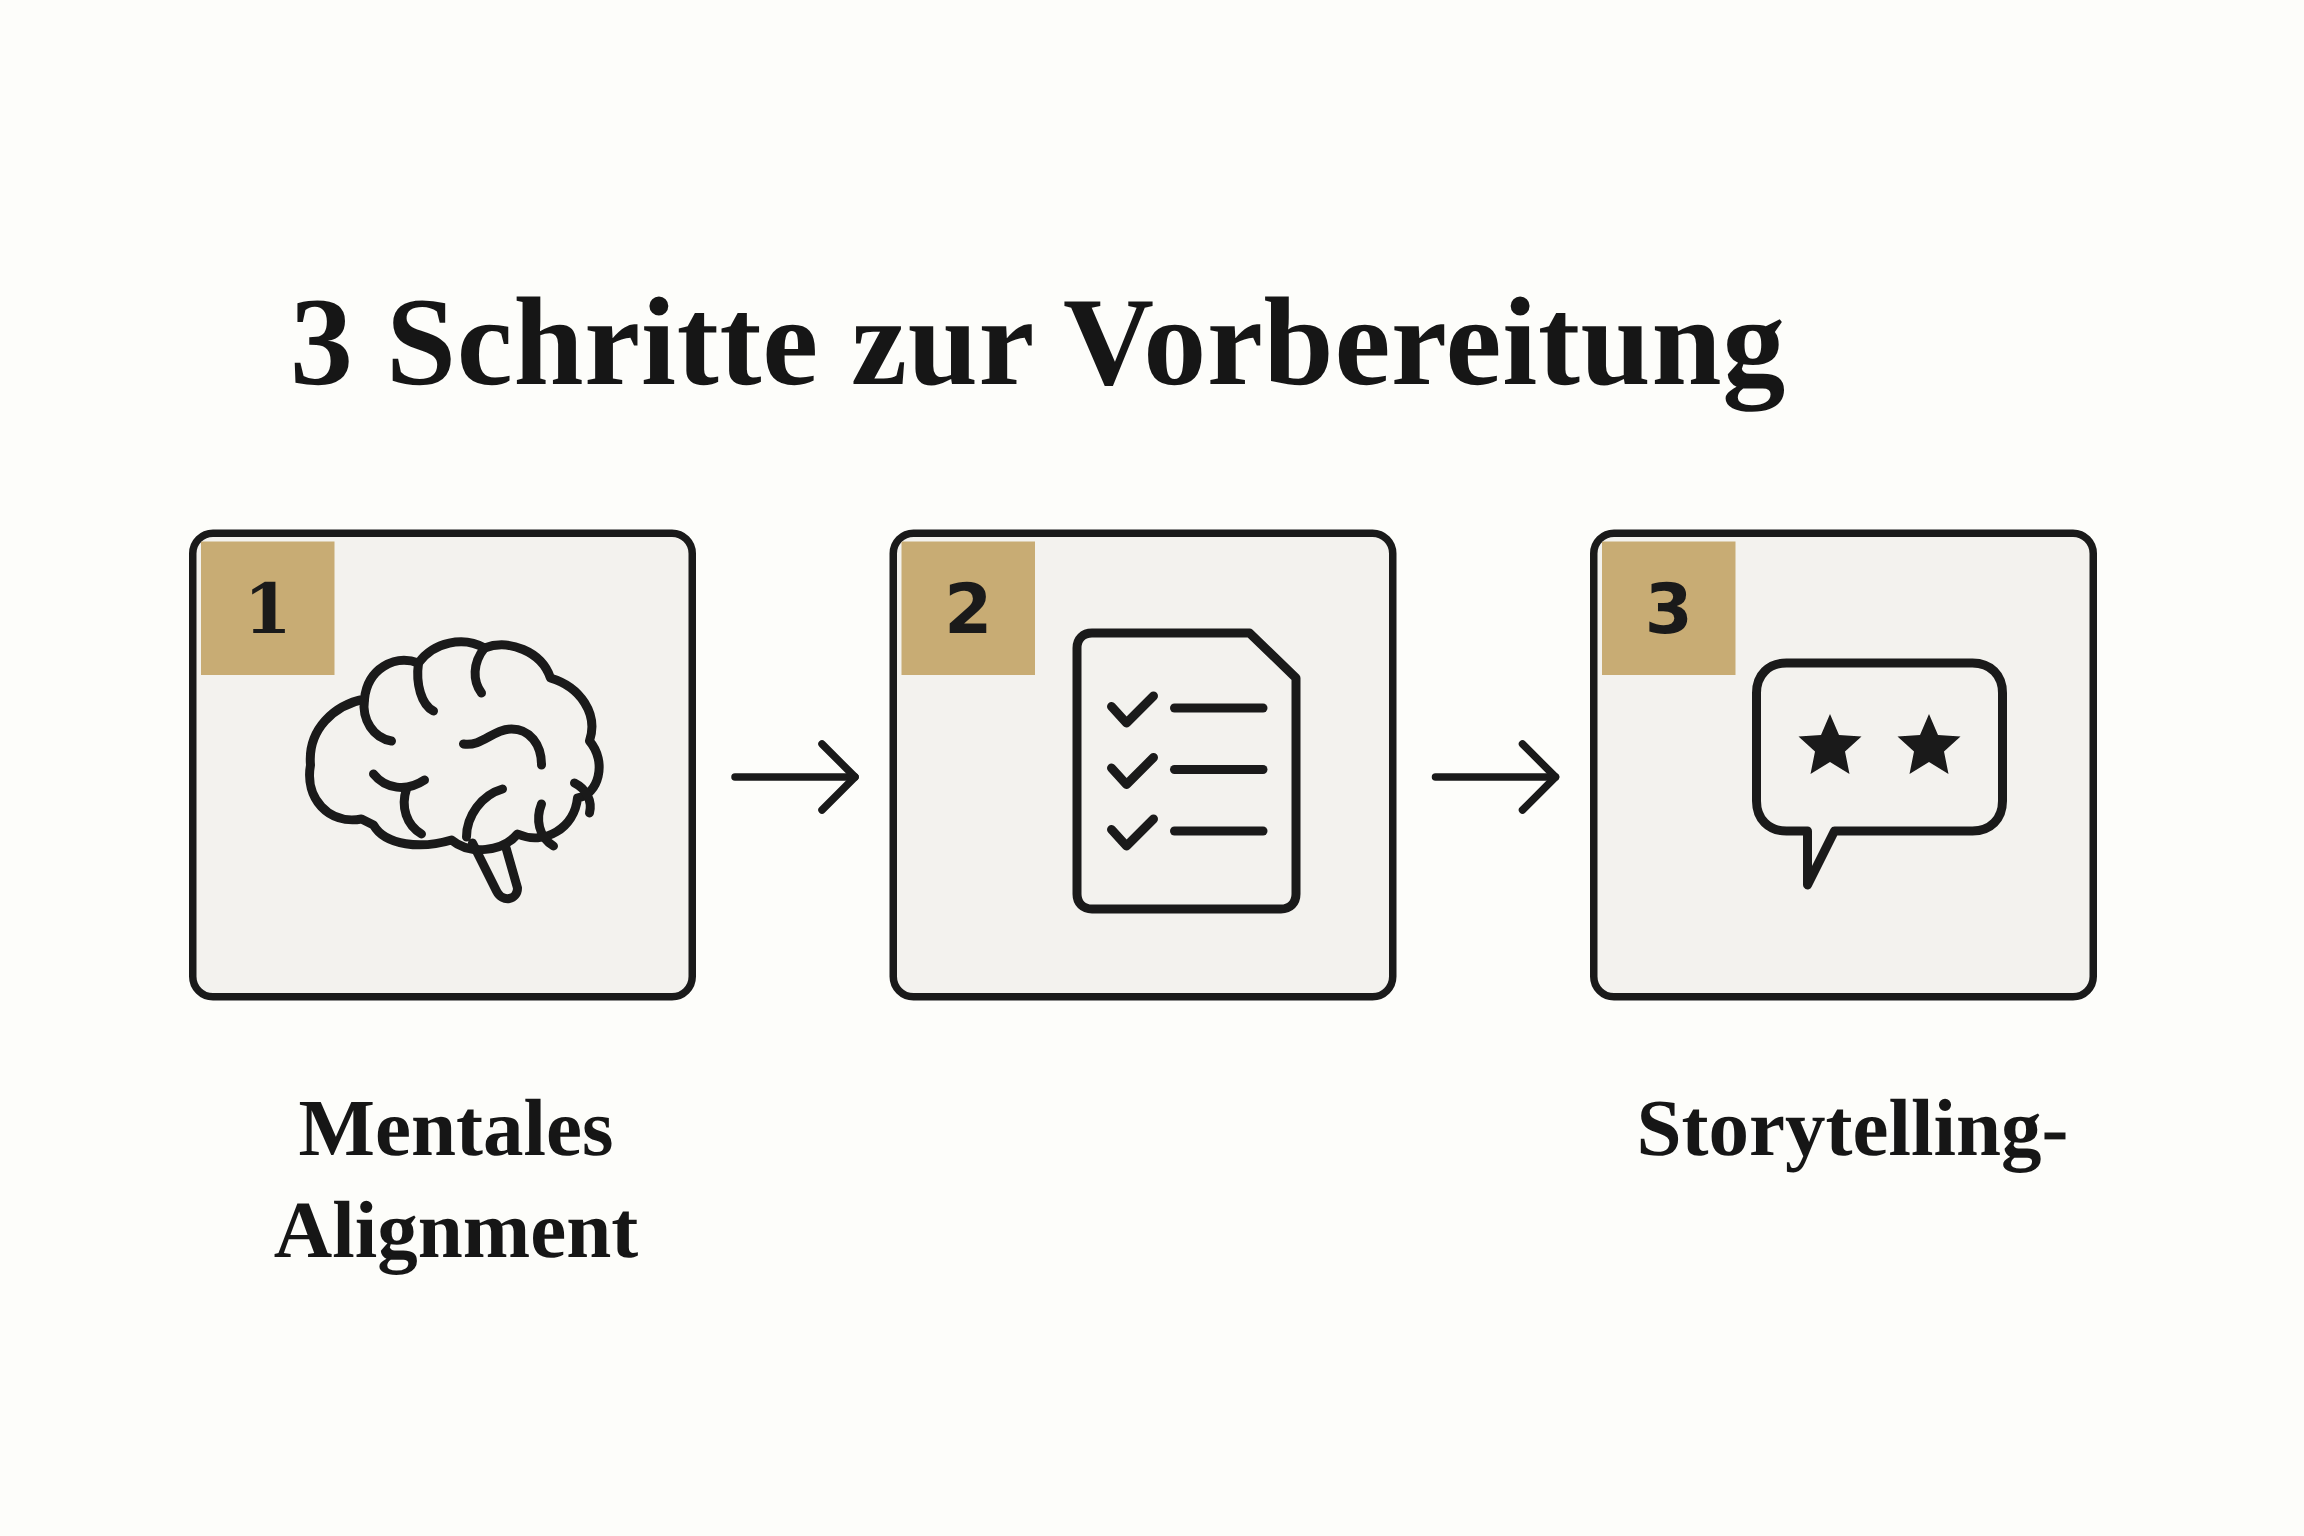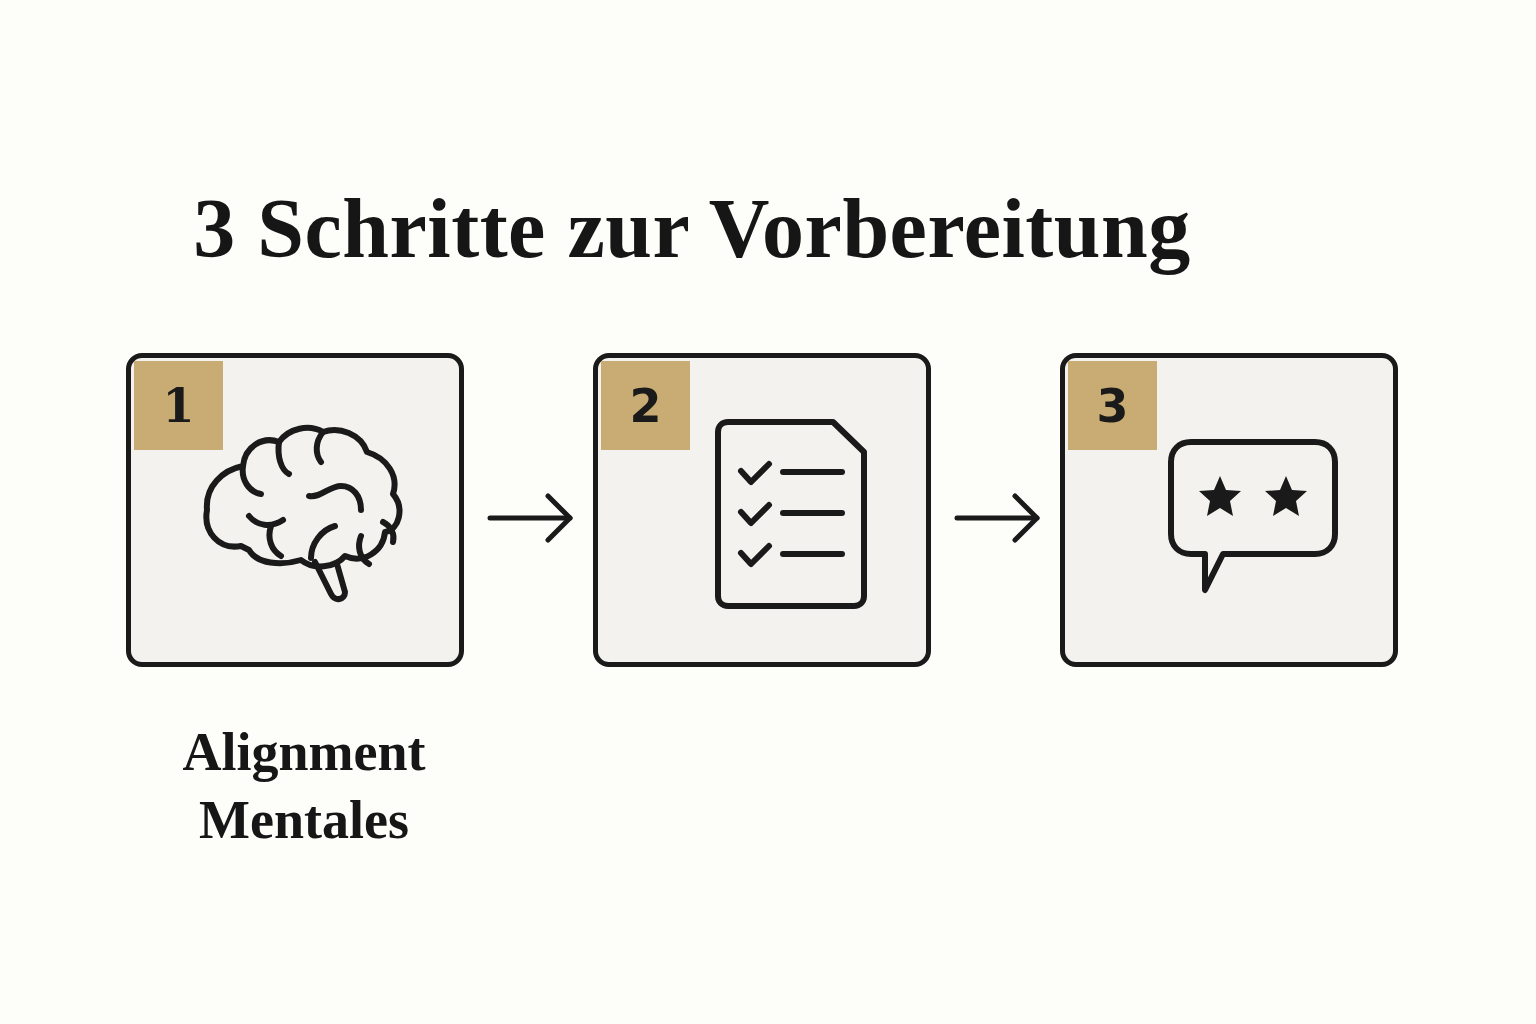--- a/index.html
+++ b/index.html
@@ -149,19 +149,20 @@
   <svg class="icon" viewBox="0 0 328 304">
     <path d="M126,84 L250,84 C262,84 270,92 270,104 L270,176 C270,188 262,196 250,196 L158,196 L140,232 L140,196 L126,196 C114,196 106,188 106,176 L106,104 C106,92 114,84 126,84 Z" fill="none" stroke="#1a1a1a" stroke-width="6" stroke-linejoin="round" stroke-linecap="round"></path>
 
     <path d="M155,118 L161,132 L176,133 L165,143 L168,158 L155,150 L142,158 L145,143 L134,133 L149,132 Z" fill="#1a1a1a"></path>
 
     <path d="M221,118 L227,132 L242,133 L231,143 L234,158 L221,150 L208,158 L211,143 L200,133 L215,132 Z" fill="#1a1a1a"></path>
   </svg>
 </div>
 
 <div class="label l1">
+  <span>Mentales</span>
   <span>Alignment</span>
-  <span>Mentales</span>
 </div>
 <div class="label l2">
 </div>
 <div class="label l3">
+  <span>Storytelling-</span>
 </div>
 
 </body></html>

